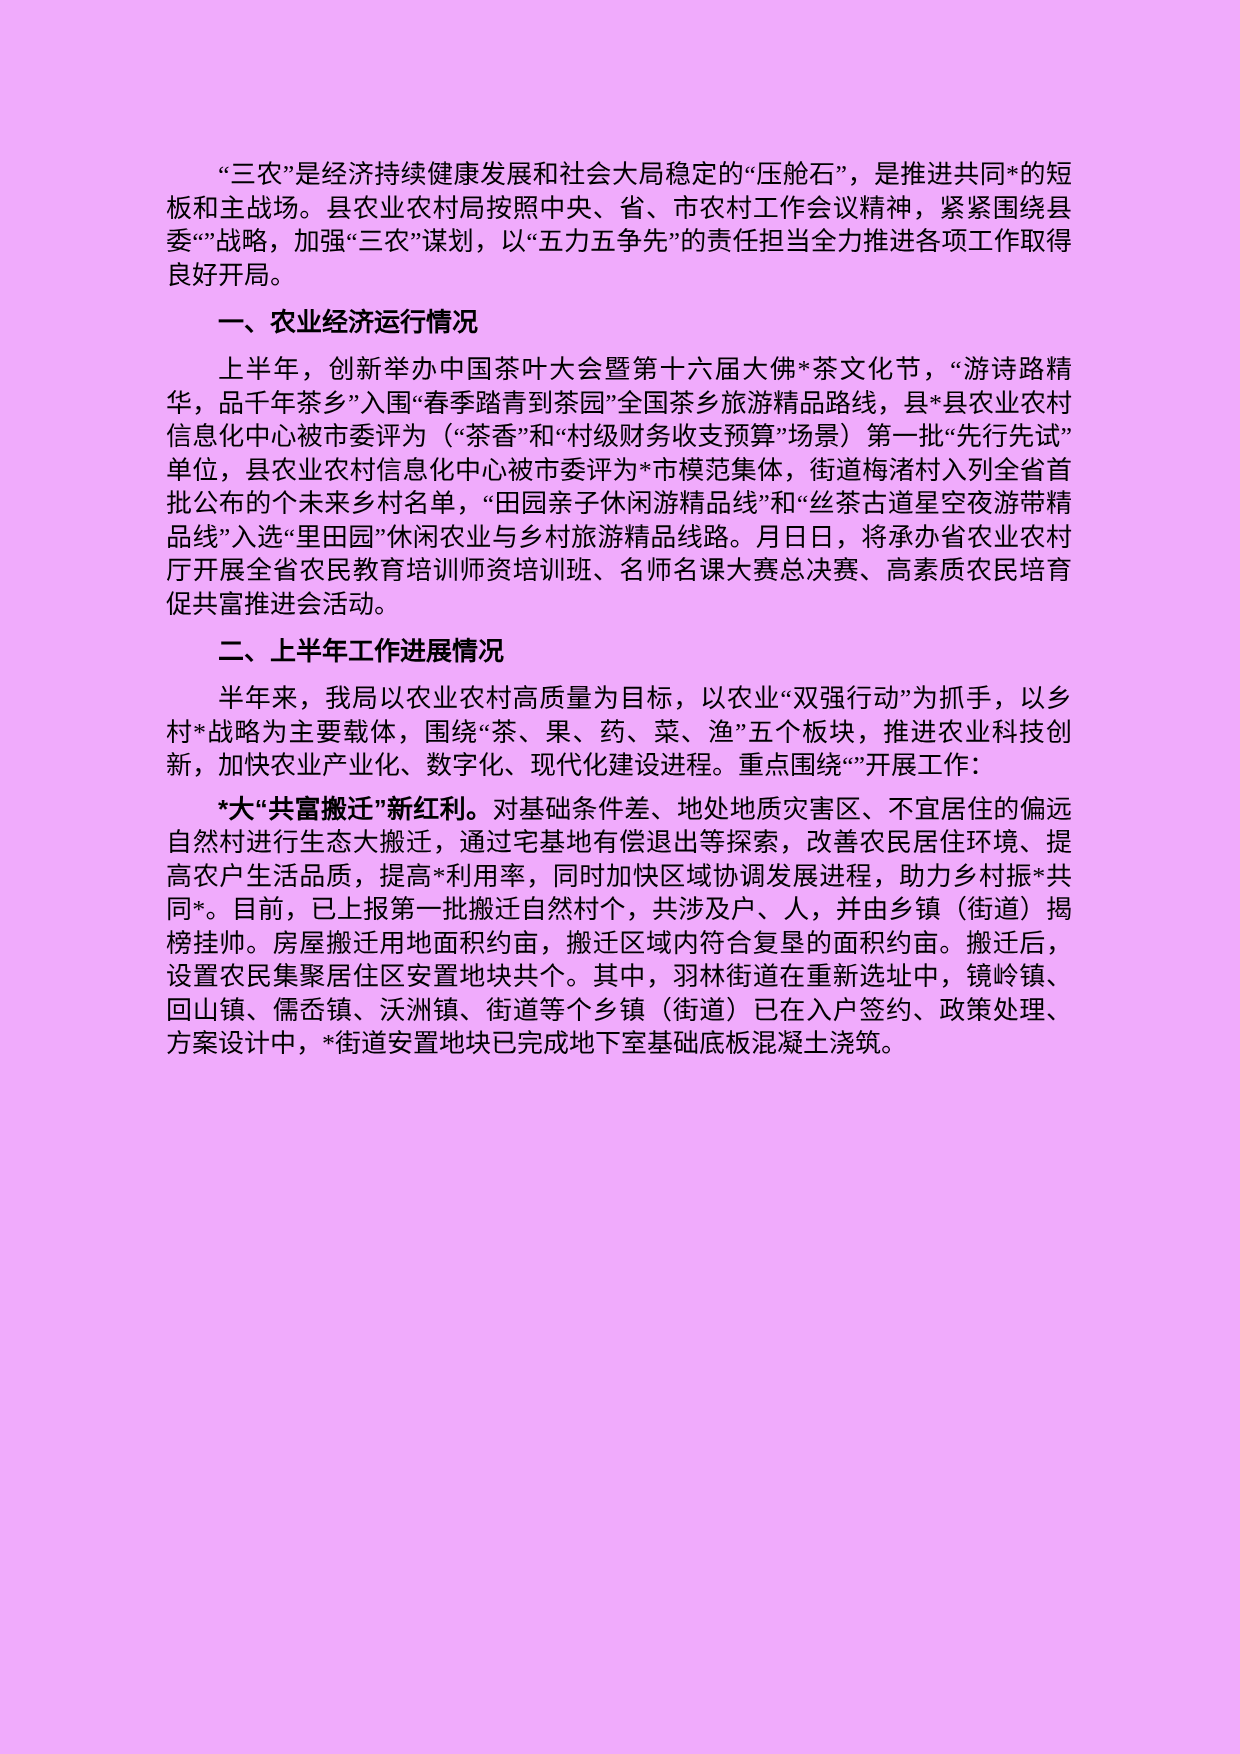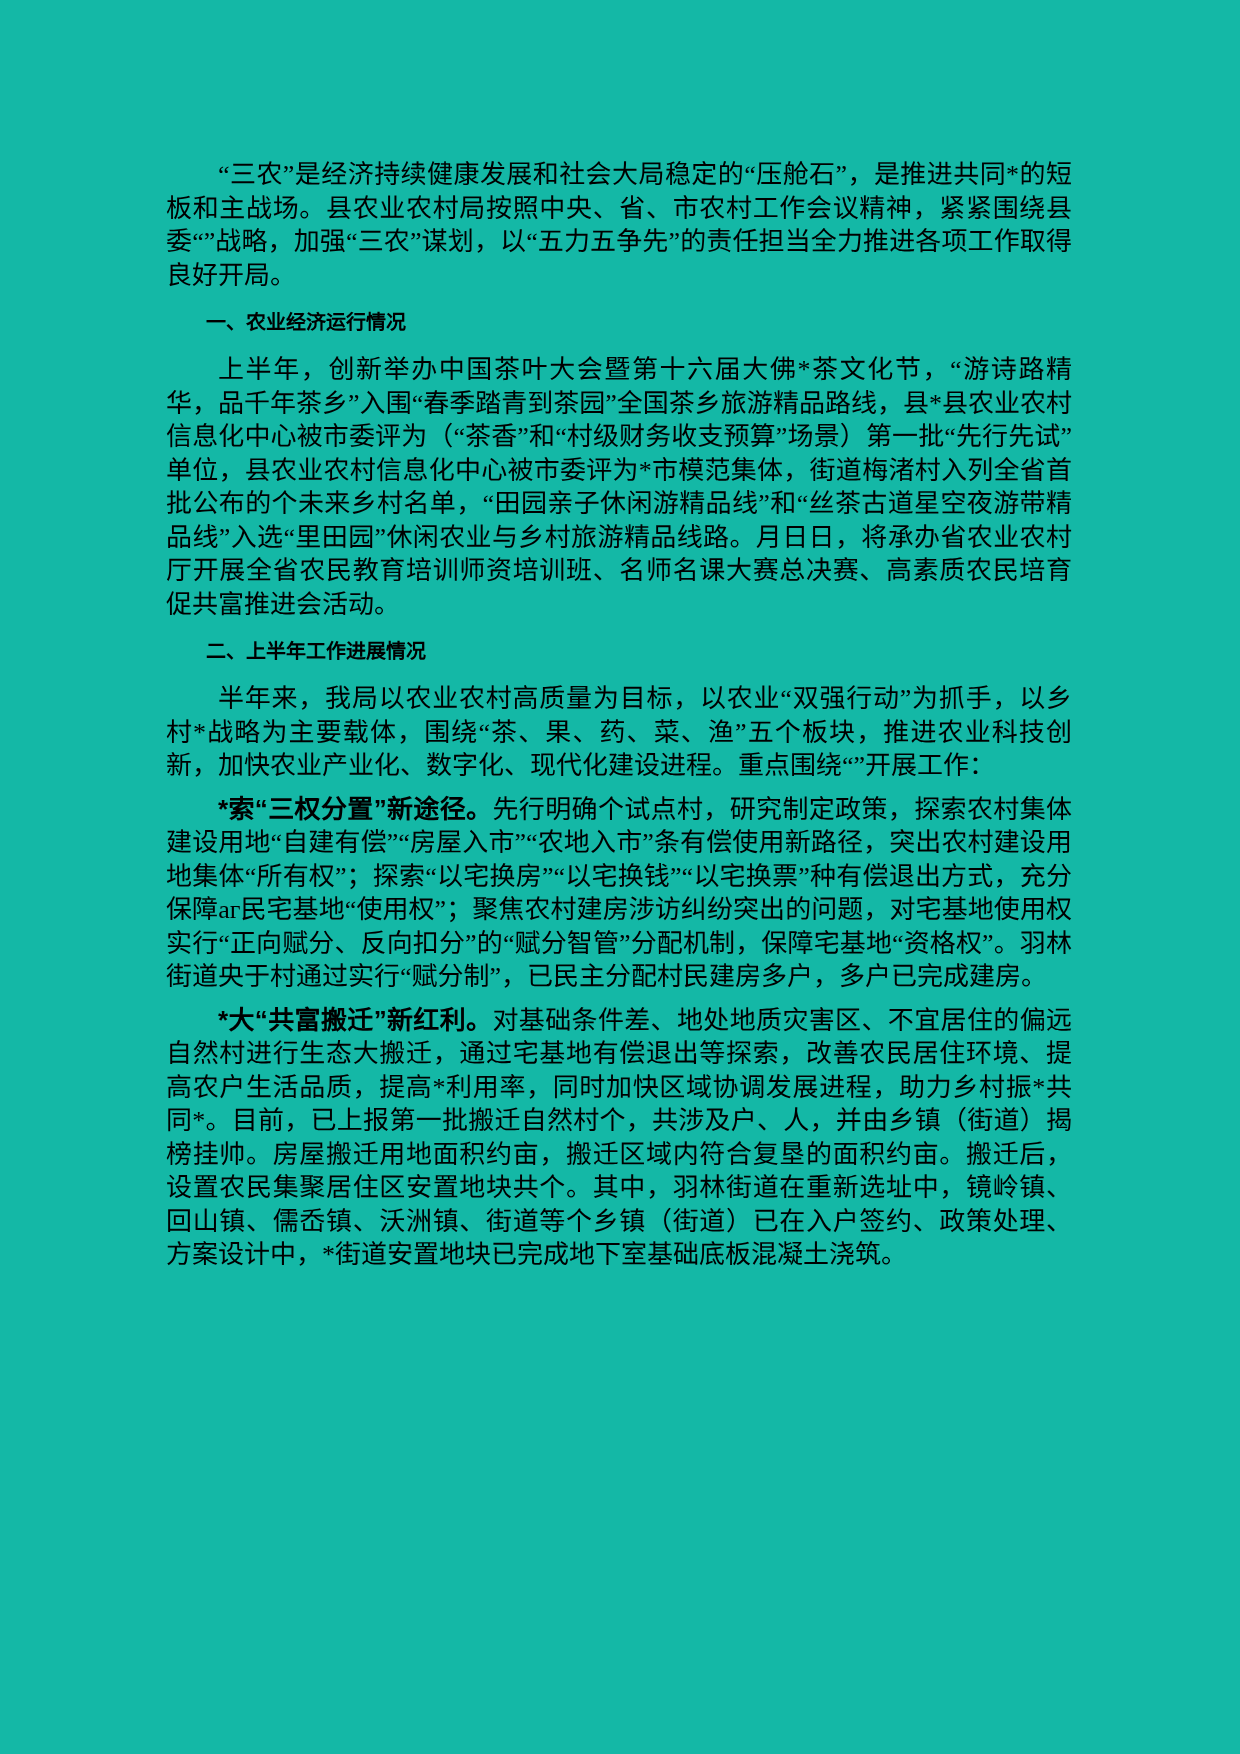--- a/index.html
+++ b/index.html
@@ -13,36 +13,36 @@
     height: 1754px;
     overflow: hidden;
     font-family: "Liberation Serif", "DejaVu Serif", serif;
     color: #000000;
   }
   .page {
     box-sizing: border-box;
     width: 1240px;
     height: 1754px;
     padding: 158px 168px 0 166px;
-    background: #14b8a6;
+    background: #f0abfc;
   }
   .content {
     font-size: 26px;
     line-height: 33.5px;
     text-align: justify;
     text-justify: inter-ideograph;
   }
   .para {
     margin: 0 0 10px 0;
     text-indent: 2em;
   }
   .heading {
     font-family: "Liberation Sans", "DejaVu Sans", sans-serif;
     font-weight: 700;
-    font-size: 20px;
+    font-size: 26px;
     line-height: 33.5px;
     text-indent: 2em;
     margin: 14px 0 13.5px 0;
   }
   .lead {
     font-family: "Liberation Sans", "DejaVu Sans", sans-serif;
     font-weight: 700;
   }
 </style>
 </head>
@@ -56,22 +56,19 @@
     <h2 class="heading">一、农业经济运行情况</h2>
 
 
     <p class="para">上半年，创新举办中国茶叶大会暨第十六届大佛*茶文化节，“游诗路精华，品千年茶乡”入围“春季踏青到茶园”全国茶乡旅游精品路线，县*县农业农村信息化中心被市委评为（“茶香”和“村级财务收支预算”场景）第一批“先行先试”单位，县农业农村信息化中心被市委评为*市模范集体，街道梅渚村入列全省首批公布的个未来乡村名单，“田园亲子休闲游精品线”和“丝茶古道星空夜游带精品线”入选“里田园”休闲农业与乡村旅游精品线路。月日日，将承办省农业农村厅开展全省农民教育培训师资培训班、名师名课大赛总决赛、高素质农民培育促共富推进会活动。</p>
 
     <h2 class="heading">二、上半年工作进展情况</h2>
 
     <p class="para">半年来，我局以农业农村高质量为目标，以农业“双强行动”为抓手，以乡村*战略为主要载体，围绕“茶、果、药、菜、渔”五个板块，推进农业科技创新，加快农业产业化、数字化、现代化建设进程。重点围绕“”开展工作：</p>
 
 
-    <p class="para">
-      <span class="lead">*索“三权分置”新途径。</span><span>先行明确个试点村，研究制定政策，探索农村集体建设用地“自建有偿”“房屋入市”“农地入市”条有偿使用新路径，突出农村建设用地集体“所有权”；探索“以宅换房”“以宅换钱”“以宅换票”种有偿退出方式，充分保障аг民宅基地“使用权”；聚焦农村建房涉访纠纷突出的问题，对宅基地使用权实行“正向赋分、反向扣分”的“赋分智管”分配机制，保障宅基地“资格权”。羽林街道央于村通过实行“赋分制”，已民主分配村民建房多户，多户已完成建房。</span>
-    </p>
 
     <p class="para">
       <span class="lead">*大“共富搬迁”新红利。</span><span>对基础条件差、地处地质灾害区、不宜居住的偏远自然村进行生态大搬迁，通过宅基地有偿退出等探索，改善农民居住环境、提高农户生活品质，提高*利用率，同时加快区域协调发展进程，助力乡村振*共同*。目前，已上报第一批搬迁自然村个，共涉及户、人，并由乡镇（街道）揭榜挂帅。房屋搬迁用地面积约亩，搬迁区域内符合复垦的面积约亩。搬迁后，设置农民集聚居住区安置地块共个。其中，羽林街道在重新选址中，镜岭镇、回山镇、儒岙镇、沃洲镇、街道等个乡镇（街道）已在入户签约、政策处理、方案设计中，*街道安置地块已完成地下室基础底板混凝土浇筑。</span>
     </p>
 
   </article>
 </div>
 
 </body></html>

